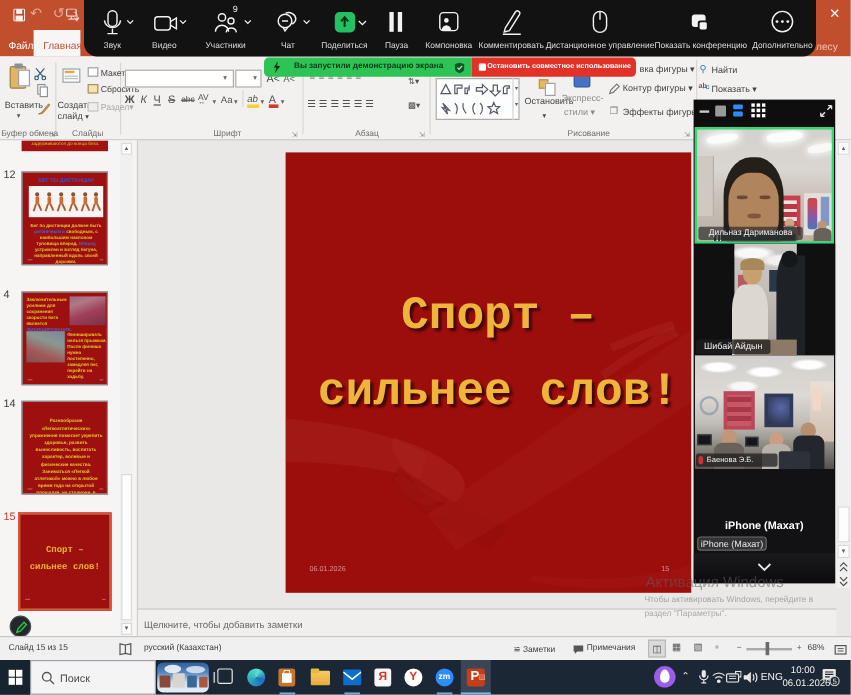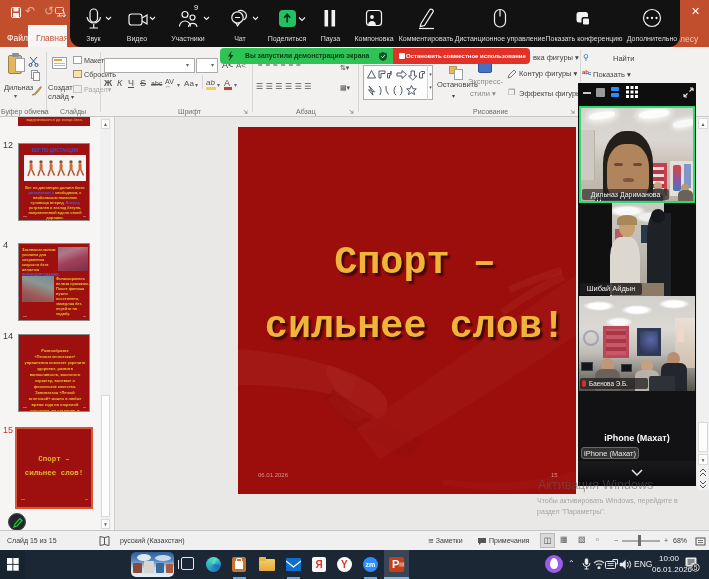--- a/index.html
+++ b/index.html
@@ -42,21 +42,21 @@
   <div class="abs" id="ribbon" style="left:0;top:47px;width:709px;height:70px;background:#F2F1F0;border-bottom:1px solid #C9C7C5;overflow:hidden;">
 
     <div class="abs" style="left:46px;top:5px;width:1px;height:60px;background:#D9D7D5;"></div>
     <div class="abs" style="left:100px;top:5px;width:1px;height:60px;background:#D9D7D5;"></div>
     <div class="abs" style="left:252px;top:5px;width:1px;height:60px;background:#D9D7D5;"></div>
     <div class="abs" style="left:358px;top:5px;width:1px;height:60px;background:#D9D7D5;"></div>
 
     <div class="abs" style="left:8px;top:8px;width:14px;height:19px;background:#E3B55F;border:1px solid #9C8147;border-radius:2px;"></div>
     <div class="abs" style="left:12px;top:6px;width:7px;height:4px;background:#8A9199;border-radius:1px;"></div>
     <div class="abs" style="left:15px;top:11px;width:10px;height:14px;background:#FDFDFD;border:1px solid #9AA0A6;"></div>
-    <div class="abs" style="left:4px;top:36px;font-size:7.5px;color:#444;">Дильназ</div>
+    <div class="abs" style="left:4px;top:36px;font-size:7.5px;color:#444;">Вставить</div>
     <div class="abs" style="left:14px;top:45px;font-size:6px;color:#555;">▾</div>
     <svg class="abs" style="left:28px;top:9px;" width="11" height="11">
         <g stroke="#2F5A83" stroke-width="1" fill="none">
           <path d="M2,1 L8,8 M9,1 L3,8"></path>
           <circle cx="2.5" cy="9" r="1.5"></circle>
           <circle cx="8.5" cy="9" r="1.5"></circle>
         </g>
       </svg>
     <div class="abs" style="left:31px;top:23px;width:7px;height:9px;border:1px solid #8D9196;background:#fff;"></div>
     <div class="abs" style="left:33px;top:25px;width:7px;height:9px;border:1px solid #8D9196;background:#fff;"></div>
@@ -143,21 +143,21 @@
     <div class="abs" style="left:533px;top:6px;font-size:7.5px;color:#444;">вка фигуры ▾</div>
     <svg class="abs" style="left:507px;top:22px;" width="10" height="10">
         <path d="M1,9 L2,6 L7,1 L9,3 L4,8 Z" fill="none" stroke="#7B7B7B" stroke-width="1"></path>
       </svg>
     <div class="abs" style="left:519px;top:22px;font-size:7.5px;color:#444;text-align:center;">Контур фигуры ▾</div>
     <div class="abs" style="left:508px;top:41px;font-size:8px;color:#7B7B7B;">❐</div>
     <div class="abs" style="left:519px;top:42px;font-size:7.5px;color:#444;">Эффекты фигуры ▾</div>
     <div class="abs" style="left:580px;top:3px;width:1px;height:60px;background:#D9D7D5;"></div>
 
     <div class="abs" style="left:583px;top:6px;font-size:8px;color:#2E75B5;">⚲</div>
-    <div class="abs" style="left:613px;top:7px;font-size:7.5px;color:#444;">Найти</div>
+    <div class="abs" style="left:593px;top:7px;font-size:7.5px;color:#444;">Найти</div>
     <div class="abs" style="left:582px;top:22px;font-size:6px;color:#C0392B;font-weight:bold;">ab<br><span style="position:relative;top:-5px;color:#2E75B5;">→c</span></div>
     <div class="abs" style="left:593px;top:23px;font-size:7.5px;color:#444;">Показать ▾</div>
   </div>
 
   <div class="abs" id="ztb" style="left:70px;top:0;width:610px;height:47px;background:#121212;border-radius:0 0 11px 11px;overflow:hidden;">
     <svg width="610" height="47" style="position:absolute;left:0;top:0;" fill="none" stroke="#F2F2F2" stroke-width="1.2">
 
       <rect x="20" y="9" width="7.5" height="13" rx="3.7"></rect>
       <path d="M17,17 a6.8,6.8 0 0 0 13.5,0 M23.7,24 L23.7,27.5 M19.5,28 L28,28"></path>
       <path d="M36,17 L38.5,19.5 L41,17" stroke-width="1.1"></path>
@@ -335,20 +335,23 @@
       <path d="M270,160 q25,-12 52,-20 l3,7 q-27,8 -52,19 Z" fill="#AB2722" opacity="0.4"></path>
 
       <path d="M205,352 q70,10 133,-8 l0,10 q-60,16 -133,4 Z" fill="#A31D18" opacity="0.35"></path>
     </svg>
     <div class="abs" style="left:8px;top:114px;width:338px;text-align:center;font-family:'Liberation Mono',monospace;font-size:38.5px;font-weight:bold;color:#EFB53A;text-shadow:2.5px 2.5px 2px #420605;">Спорт –</div>
     <div class="abs" style="left:8px;top:178px;width:338px;text-align:center;font-family:'Liberation Mono',monospace;font-size:38.5px;font-weight:bold;color:#EFB53A;text-shadow:2.5px 2.5px 2px #420605;">сильнее слов!</div>
     <div class="abs" style="left:20px;top:345px;font-size:6px;color:#D89090;">06.01.2026</div>
     <div class="abs" style="left:313px;top:345px;font-size:6px;color:#D89090;">15</div>
   </div>
 
+  <div class="abs" style="left:115px;top:507px;width:582px;height:23px;background:#F0EFEE;border-top:1px solid #C8C6C4;">
+    <span style="position:absolute;left:5px;top:8px;font-size:8px;color:#6A6A6A;">Щелкните, чтобы добавить заметки</span>
+  </div>
 
   <div class="abs" style="left:538px;top:478px;font-size:12.5px;color:rgba(95,95,95,.55);z-index:60;">Активация Windows</div>
   <div class="abs" style="left:537px;top:497px;font-size:7px;color:rgba(110,110,110,.55);z-index:60;">Чтобы активировать Windows, перейдите в</div>
   <div class="abs" style="left:537px;top:508px;font-size:7px;color:rgba(110,110,110,.55);z-index:60;">раздел "Параметры".</div>
 
   <div class="abs" id="statusbar" style="left:0;top:530px;width:709px;height:20px;background:#F0F0F0;border-top:1px solid #C6C6C6;font-size:7px;color:#3B3B3B;">
     <span class="abs" style="left:7px;top:6px;">Слайд 15 из 15</span>
     <svg class="abs" style="left:99px;top:4px;" width="11" height="12">
         <g stroke="#555" stroke-width="1" fill="none">
           <path d="M1,1.5 L1,10.5 L5.5,9.5 L10,10.5 L10,1.5 L5.5,2.5 Z"></path>
@@ -379,20 +382,29 @@
   <div class="abs" id="taskbar" style="left:0;top:550px;width:709px;height:29px;background:#1C2735;">
 
     <div class="abs" style="left:0;top:0;width:25px;height:29px;background:#17232E;"></div>
     <svg class="abs" style="left:7px;top:8px;" width="12" height="13" viewBox="0 0 12 13">
       <rect x="0" y="0" width="5.4" height="5.9" fill="#fff"></rect>
         <rect x="6.3" y="0" width="5.4" height="5.9" fill="#fff"></rect>
       <rect x="0" y="6.8" width="5.4" height="5.9" fill="#fff"></rect>
         <rect x="6.3" y="6.8" width="5.4" height="5.9" fill="#fff"></rect>
     </svg>
 
+    <div class="abs" style="left:25px;top:0px;width:105px;height:29px;background:#F4F4F4;border:1px solid #9AA0A6;">
+      <svg class="abs" style="left:8px;top:8px;" width="12" height="12">
+          <g stroke="#555" fill="none" stroke-width="1.1">
+            <circle cx="5" cy="5" r="3.6"></circle>
+            <path d="M7.8,7.8 L11,11"></path>
+          </g>
+        </svg>
+      <span class="abs" style="left:24px;top:9px;font-size:9px;color:#4A4A4A;">Поиск</span>
+    </div>
 
     <div class="abs" style="left:131px;top:2px;width:43px;height:25px;border-radius:5px;overflow:hidden;background:linear-gradient(180deg,#2E5E98 0%,#5888C0 35%,#C8DCEC 65%,#E8F0F6 100%);">
       <div class="abs" style="left:2px;top:11px;width:9px;height:10px;background:#8A4838;border-radius:1px;"></div>
       <div class="abs" style="left:13px;top:9px;width:10px;height:12px;background:#D8D4CE;border-radius:1px;"></div>
       <div class="abs" style="left:25px;top:11px;width:8px;height:10px;background:#386898;border-radius:1px;"></div>
       <div class="abs" style="left:35px;top:12px;width:7px;height:9px;background:#A85840;border-radius:1px;"></div>
       <div class="abs" style="left:6px;top:2px;width:14px;height:7px;background:#F0F6FA;border-radius:50%;opacity:.9;"></div>
       <div class="abs" style="left:24px;top:3px;width:16px;height:6px;background:#E8F0F8;border-radius:50%;opacity:.8;"></div>
     </div>
 

